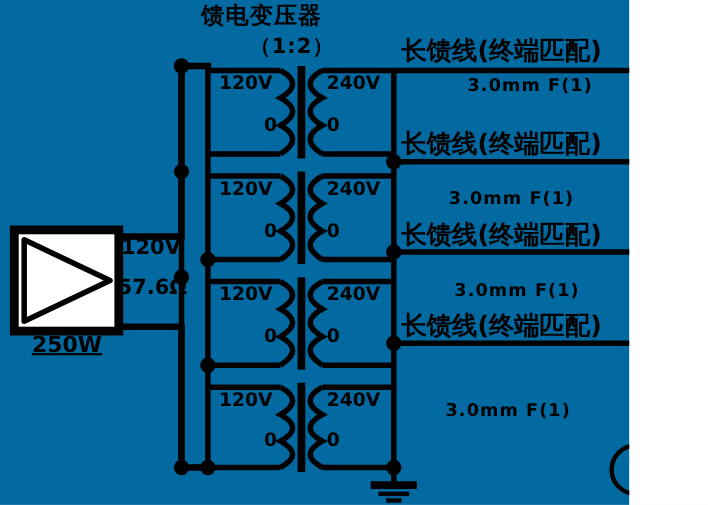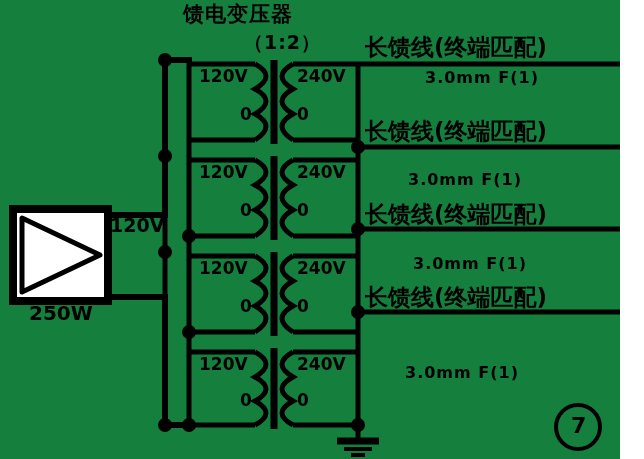--- a/index.html
+++ b/index.html
@@ -6,23 +6,23 @@
   html, body {
     margin: 0;
     padding: 0;
     background: #ffffff;
   }
   body {
     font-family: "DejaVu Sans", "Liberation Sans", sans-serif;
   }
   #stage {
     position: relative;
-    width: 620px;
+    width: 572px;
     height: 459px;
-    background: #15803d;
+    background: #0369a1;
     overflow: hidden;
   }
   #stage svg {
     position: absolute;
     left: 0;
     top: 0;
   }
   .lbl {
     position: absolute;
     color: #000;
@@ -46,20 +46,21 @@
   }
   .amp-title {
     font-size: 22px;
     letter-spacing: 6px;
   }
   .amp-spec {
     font-size: 19px;
   }
   .amp-watt {
     font-size: 20px;
+    text-decoration: underline;
   }
   .winding-v {
     font-size: 17px;
   }
   .winding-z {
     font-size: 17px;
   }
   .feed-name {
     font-size: 23px;
     letter-spacing: 0px;
@@ -177,23 +178,24 @@
       <line x1="358" y1="425" x2="358" y2="440" stroke="#000000" stroke-width="5"></line>
       <line x1="337" y1="441" x2="379" y2="441" stroke="#000000" stroke-width="7"></line>
       <line x1="344" y1="449" x2="372" y2="449" stroke="#000000" stroke-width="4"></line>
       <line x1="351" y1="455" x2="365" y2="455" stroke="#000000" stroke-width="4"></line>
     </g>
 
     <circle cx="578" cy="427" r="22" fill="none" stroke="#000000" stroke-width="4"></circle>
   </svg>
 
   <div class="lbl cjk title-main" style="left:183px; top:4px;">馈电变压器</div>
-  <div class="lbl latin title-ratio" style="left:244px; top:33px;">（1:2）</div>
+  <div class="lbl latin title-ratio" style="left:227px; top:33px;">（1:2）</div>
 
   <div class="lbl latin amp-spec" style="left:110px; top:216px;">120V</div>
+  <div class="lbl latin amp-spec" style="left:107px; top:252px;">57.6Ω</div>
   <div class="lbl latin amp-watt" style="left:29px; top:303px;">250W</div>
 
   <div class="lbl latin winding-v" style="left:199px; top:68px;">120V</div>
   <div class="lbl latin winding-z" style="left:240px; top:106px;">0</div>
   <div class="lbl latin winding-v" style="left:297px; top:68px;">240V</div>
   <div class="lbl latin winding-z" style="left:297px; top:106px;">0</div>
 
   <div class="lbl latin winding-v" style="left:199px; top:164px;">120V</div>
   <div class="lbl latin winding-z" style="left:240px; top:202px;">0</div>
   <div class="lbl latin winding-v" style="left:297px; top:164px;">240V</div>

